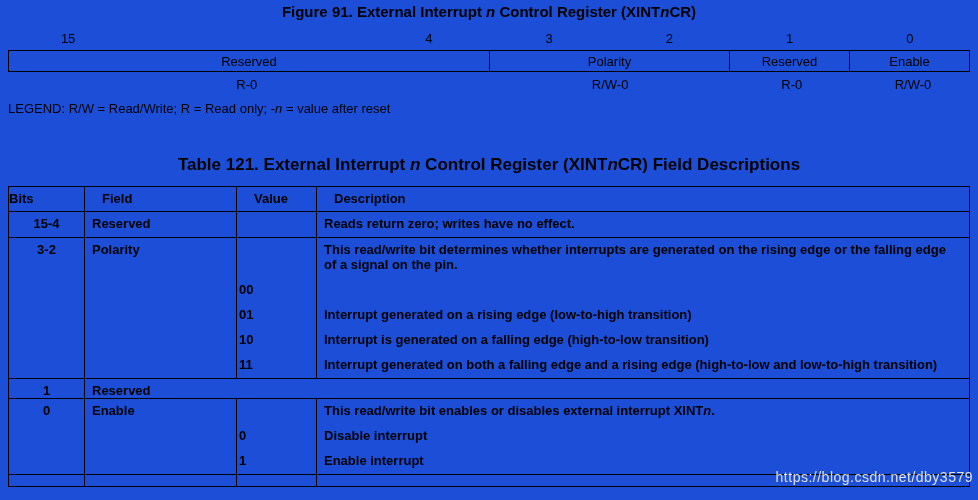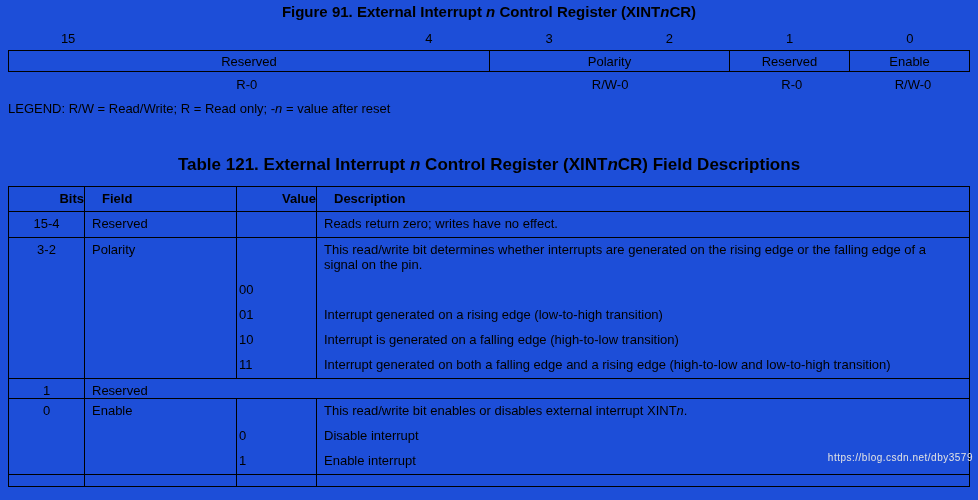--- a/index.html
+++ b/index.html
@@ -21,36 +21,36 @@
   .reg-cell.first { border-left:none; }
   .reg-resets { margin-top:5px;gap:7px; }
   .reg-reset { text-align:center; }
   .legend { margin:9px 0 0 8px; }
 
   
   .tbl-title { margin-top:40px; text-align:center; font-weight:bold; font-size:17px; line-height:18px; }
   .tbl { margin:12px 0 0 8px; width:962px; border:1.5px solid #000; }
   .thead { display:grid; grid-template-columns:75px 152px 80px 1fr; font-weight:bold; }
   .th { padding-top:4px; padding-bottom:5px; }
-  .th.center { text-align:right; }
+  .th.center { text-align:left; }
   .th.left { padding-left:7px; }
   .th + .th { border-left:1.5px solid #000;padding-left:17px; }
-  .trow { display:grid; grid-template-columns:75px 152px 1fr; border-top:1.5px solid #000; }
+  .trow { display:grid; grid-template-columns:75px 152px 1fr; border-top:1.5px solid #000;font-weight:bold; }
   .c-bits { text-align:center; padding-top:4px; }
   .c-field { border-left:1.5px solid #000; padding:4px 4px 0 7px; }
   .c-vd { border-left:1.5px solid #000; }
   .part { display:grid; grid-template-columns:80px 1fr; }
   .p-val { border-right:1.5px solid #000; text-align:left; padding:4px 2px 6px; }
   .p-desc { padding:4px 10px 6px 7px; }
   .trow.tail { height:12px; }
 
   
   .watermark {
-    position:absolute; top:450px; right:5px;
-    font-size:10px; letter-spacing:0.5px;
+    position:absolute; top:470px; right:5px;
+    font-size:14px; letter-spacing:0.5px;
     pointer-events:none;
   }
 </style>
 </head>
 <body>
 
 <div class="page">
 
   <div class="fig-title"><span>Figure 91. External Interrupt </span><i>n</i><span> Control Register (XINT</span><i>n</i><span>CR)</span></div>
 

